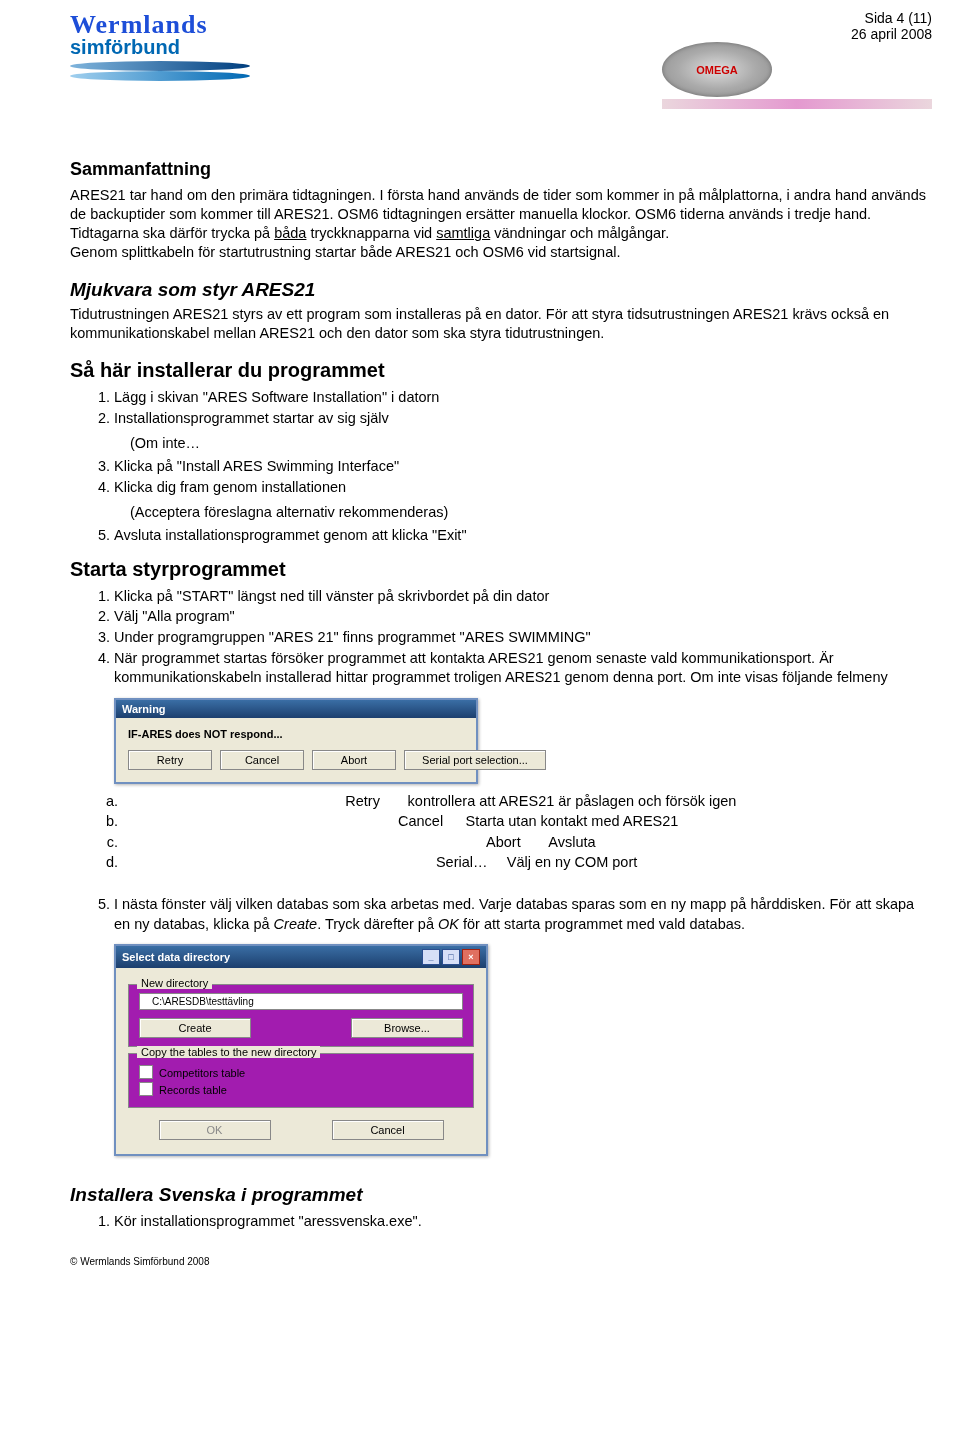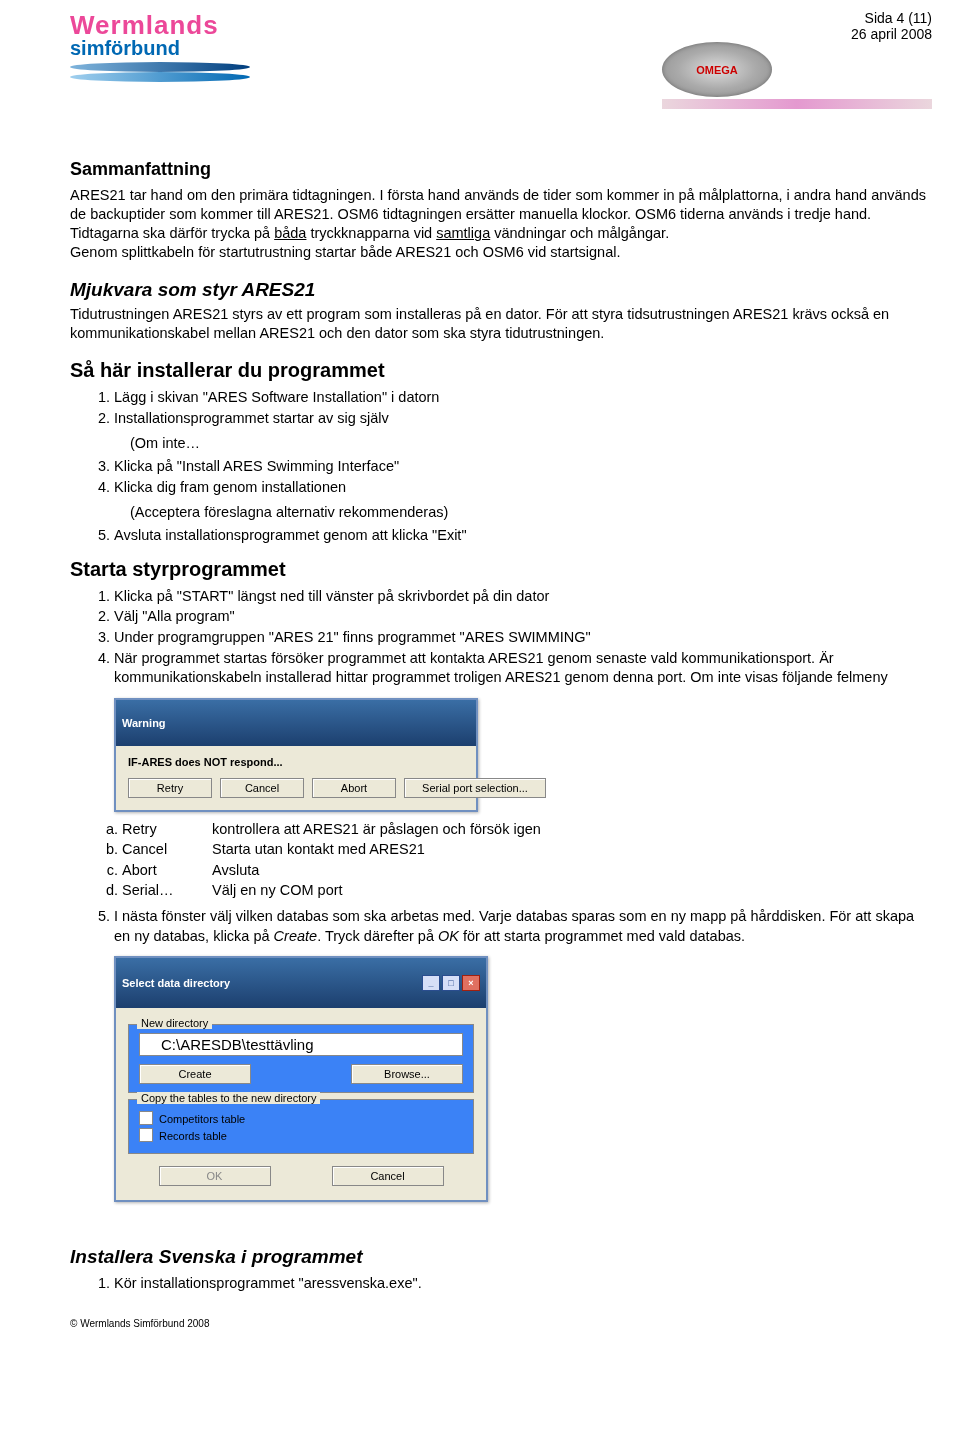--- a/index.html
+++ b/index.html
@@ -20,21 +20,21 @@
     display: flex;
     justify-content: space-between;
     align-items: flex-start;
     margin-bottom: 50px;
   }
   .logo-left {
     display: flex;
     flex-direction: column;
     font-weight: bold;
   }
-  .logo-left .line1 { font-size: 26px; color:#ec4899; letter-spacing:1px;}
+  .logo-left .line1 { font-size: 26px; color:#1d4ed8; letter-spacing:1px;font-family:Liberation Serif, serif;}
   .logo-left .line2 { font-size: 20px; color:#0068b3; margin-top:-4px;}
   .logo-left .wave {
     width:180px; height:28px; position:relative; margin-top:-2px;
   }
   .logo-left .wave::before,
   .logo-left .wave::after {
     content:""; position:absolute; left:0; right:0; height:10px;
     border-radius:50%;
   }
   .logo-left .wave::before { top:4px; background:linear-gradient(90deg,#7fb4dc,#003e7e); }
@@ -54,67 +54,67 @@
     width:270px; height:10px; background:linear-gradient(90deg,#c9a 0%,#b08 50%,#c9a 100%);
     opacity:0.4; margin-top:2px;
   }
 
   h1.section { font-size:18px; font-weight:bold; margin:16px 0 6px 0; }
   h2.ital { font-size:19px; font-style:italic; font-weight:bold; margin:18px 0 4px 0;}
   h2.sub { font-size:20px; font-weight:bold; margin:16px 0 4px 0;}
   p { margin:4px 0 10px 0; line-height:1.3;}
   ol { margin:6px 0 10px 0; padding-left:44px;}
   ol li { margin:1px 0; line-height:1.35;}
-  ol.alpha { list-style-type: lower-alpha; padding-left:52px; margin:2px 0 6px 0;}
+  ol.alpha { list-style-type: lower-alpha; padding-left:52px; margin:2px 0 22px 0;text-align:center;}
   ol.alpha li { margin:1px 0;}
   .indent-note { margin-left:60px; margin-top:-3px; margin-bottom:3px;}
   .tabpair { display:inline-block; width:90px;}
   .u { text-decoration:underline;}
   .i { font-style:italic;}
 
   
   .win-dialog {
     font-family: Tahoma, Arial, sans-serif;
     font-size:11px;
     border:2px solid #7090c0;
     background:#ece9d8;
     margin:8px 0 8px 44px;
     box-shadow:1px 1px 3px rgba(0,0,0,0.3);
   }
   .win-title {
     background:linear-gradient(#3a6ea5,#1c3f6e);
-    color:#fff; padding:17px 6px; font-weight:bold;
+    color:#fff; padding:3px 6px; font-weight:bold;
     display:flex; justify-content:space-between; align-items:center;
   }
   .win-ctrl { display:flex; gap:2px;}
   .win-ctrl span{
     width:16px; height:14px; background:#d6dff7; border:1px solid #2a4d8f;
     display:flex; align-items:center; justify-content:center; font-size:9px; color:#2a4d8f;
   }
   .win-ctrl .close{ background:#e07060; color:#fff; border-color:#a02010;}
   .win-body { padding:10px 12px 12px 12px;}
   .win-btn {
     background:#ece9d8; border:1px solid #888; padding:3px 10px;
     font-size:11px; min-width:62px; text-align:center;
     box-shadow:1px 1px 0 #fff inset;
   }
   .warn-row { display:flex; gap:8px; margin-top:10px;}
   .warn-text { font-weight:bold; margin-bottom:4px;}
 
   .sel-dialog { width:370px;}
   .grp {
     border:1px solid #888; margin:6px 0; padding:8px 10px;
-    position:relative; background:#3b82f6;
+    position:relative; background:#a21caf;
   }
   .grp-title {
     position:absolute; top:-8px; left:8px; background:#ece9d8;
     padding:0 4px; font-size:11px;
   }
   .text-input {
-    background:#fff; border:1px solid #888; padding:2px 21px; font-size:15px;
+    background:#fff; border:1px solid #888; padding:2px 12px; font-size:10px;
     width:100%; box-sizing:border-box;
   }
   .row { display:flex; gap:10px; align-items:center; margin-top:8px;}
   .chk { display:flex; align-items:flex-end; gap:6px; margin:3px 0;}
   .chk-box { width:12px; height:12px; border:1px solid #888; background:#fff;}
   .okcancel { display:flex; justify-content:space-around; padding:6px 0 2px 0;}
   .disabled { color:#888;}
 
   .footer { font-size:10px; margin-top:24px;}
 </style>
@@ -228,19 +228,19 @@
           <span>Records table</span>
         </div>
       </div>
       <div class="okcancel">
         <div class="win-btn disabled" style="min-width:90px">OK</div>
         <div class="win-btn" style="min-width:90px">Cancel</div>
       </div>
     </div>
   </div>
 
-  <h2 class="ital" style="margin-top:44px">Installera Svenska i programmet</h2>
+  <h2 class="ital" style="margin-top:28px">Installera Svenska i programmet</h2>
   <ol>
     <li>Kör installationsprogrammet "aressvenska.exe".</li>
   </ol>
 
   <div class="footer">© Wermlands Simförbund 2008</div>
 </div>
 
 </body></html>

